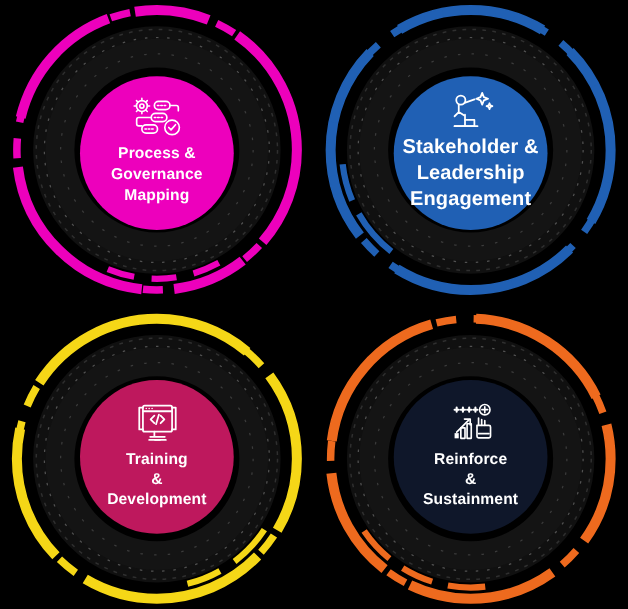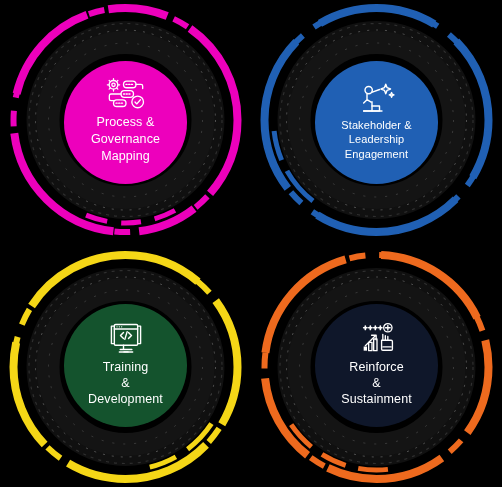--- a/index.html
+++ b/index.html
@@ -19,24 +19,24 @@
   .core{position:absolute;left:50%;top:50%;
         width:123px;height:123px;margin:-61.5px 0 0 -61.5px;
         border-radius:50%;
         display:flex;flex-direction:column;
         align-items:center;justify-content:center;
         box-sizing:border-box;padding:2px 6px 4px;}
 
   .icon{width:40px;height:34px;margin-bottom:3px;flex:none;}
   .icon svg{display:block;width:100%;height:100%;}
 
-  .label{color:#fff;text-align:center;font-weight:400;
+  .label{color:#fff;text-align:center;font-weight:700;
          font-size:12.5px;line-height:1.28;letter-spacing:.1px;
          white-space:pre-line;}
-  .label.sm{font-size:11px;line-height:1.3;}
+  .label.sm{font-size:16px;line-height:1.3;}
   .label.tight{line-height:1.34;}
 </style>
 </head>
 <body>
 
 <div class="board">
 
   <div class="node tl">
     <div class="rings">
       <svg viewBox="0 0 251 244">
@@ -120,21 +120,21 @@
           <circle cx="125.5" cy="124" r="94" stroke="#101010" stroke-width="10"></circle>
           <circle cx="125.5" cy="124" r="96.5" stroke="#3a3a3a" stroke-width="1.2" stroke-dasharray="3 5" opacity=".75"></circle>
           <circle cx="125.5" cy="124" r="90" stroke="#6d6d6d" stroke-width="1" stroke-dasharray="2 7" opacity=".7"></circle>
           <circle cx="125.5" cy="124" r="77" stroke="#555" stroke-width="1" stroke-dasharray="2 9" opacity=".6"></circle>
           <circle cx="125.5" cy="124" r="112" stroke="#F5D717" stroke-width="8" stroke-dasharray="190 26 150 30 110 40" stroke-dashoffset="130"></circle>
           <circle cx="125.5" cy="124" r="112" stroke="#F5D717" stroke-width="6" stroke-dasharray="17 13" stroke-dashoffset="205"></circle>
           <circle cx="125.5" cy="124" r="103" stroke="#F5D717" stroke-width="5" stroke-dasharray="0 60 35 14 28 500" stroke-dashoffset="0"></circle>
         </g>
       </svg>
     </div>
-    <div class="core" style="background:#14532d;">
+    <div class="core" style="background:#be185d;">
       <span class="icon">
         <svg viewBox="0 0 48 40" fill="none" stroke="#fff" stroke-width="1.7" stroke-linecap="round" stroke-linejoin="round">
           <path d="M10 4.5h-3.5v21H10"></path>
           <path d="M38 4.5h3.5v21H38"></path>
           <rect x="10" y="2.5" width="28" height="25" rx="1.6"></rect>
           <path d="M10 8h28"></path>
           <circle cx="13.2" cy="5.3" r=".75" fill="#fff" stroke="none"></circle>
           <circle cx="16" cy="5.3" r=".75" fill="#fff" stroke="none"></circle>
           <circle cx="18.8" cy="5.3" r=".75" fill="#fff" stroke="none"></circle>
           <path d="M21 19.5l-3.6-3.6 3.6-3.6"></path>

